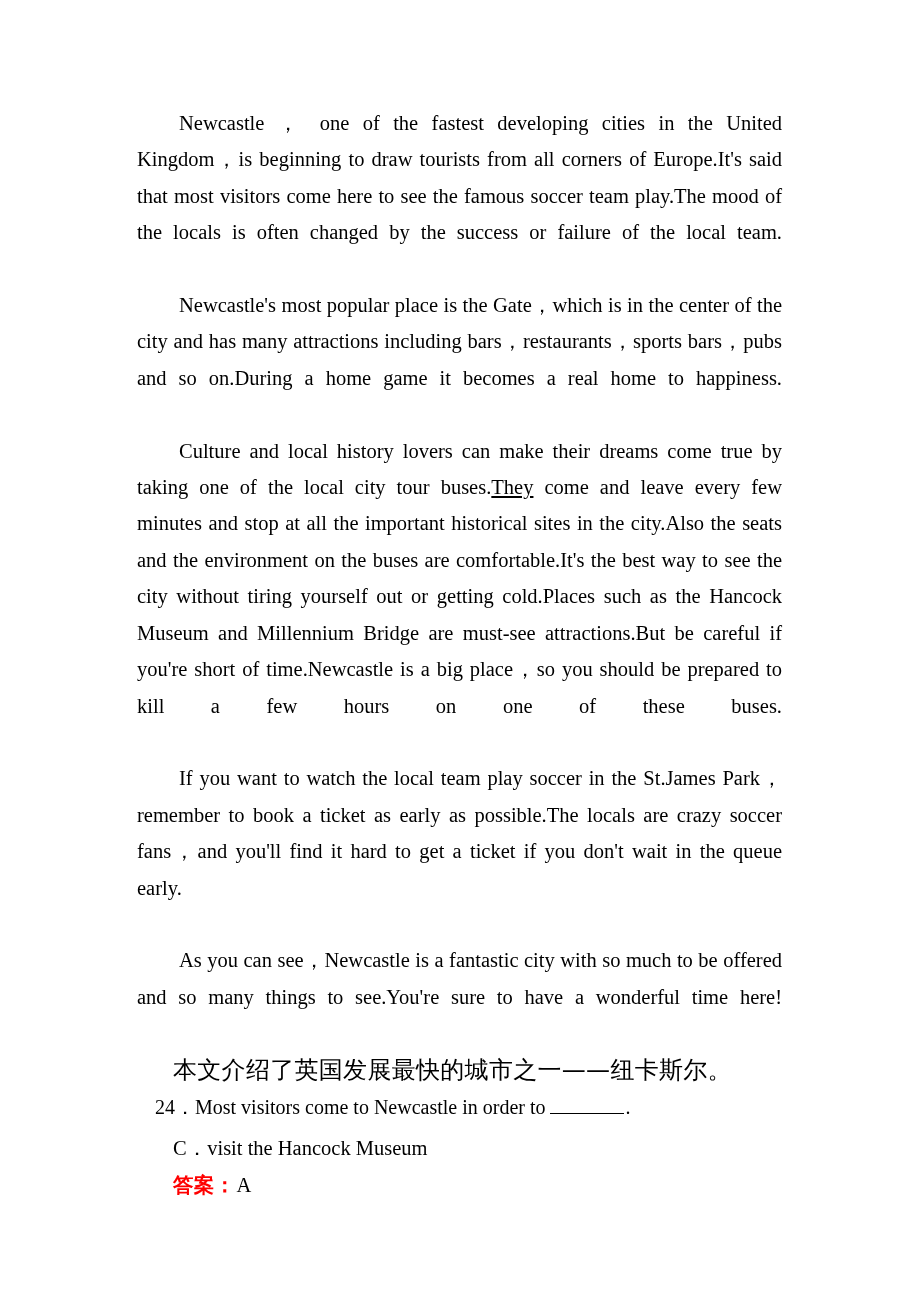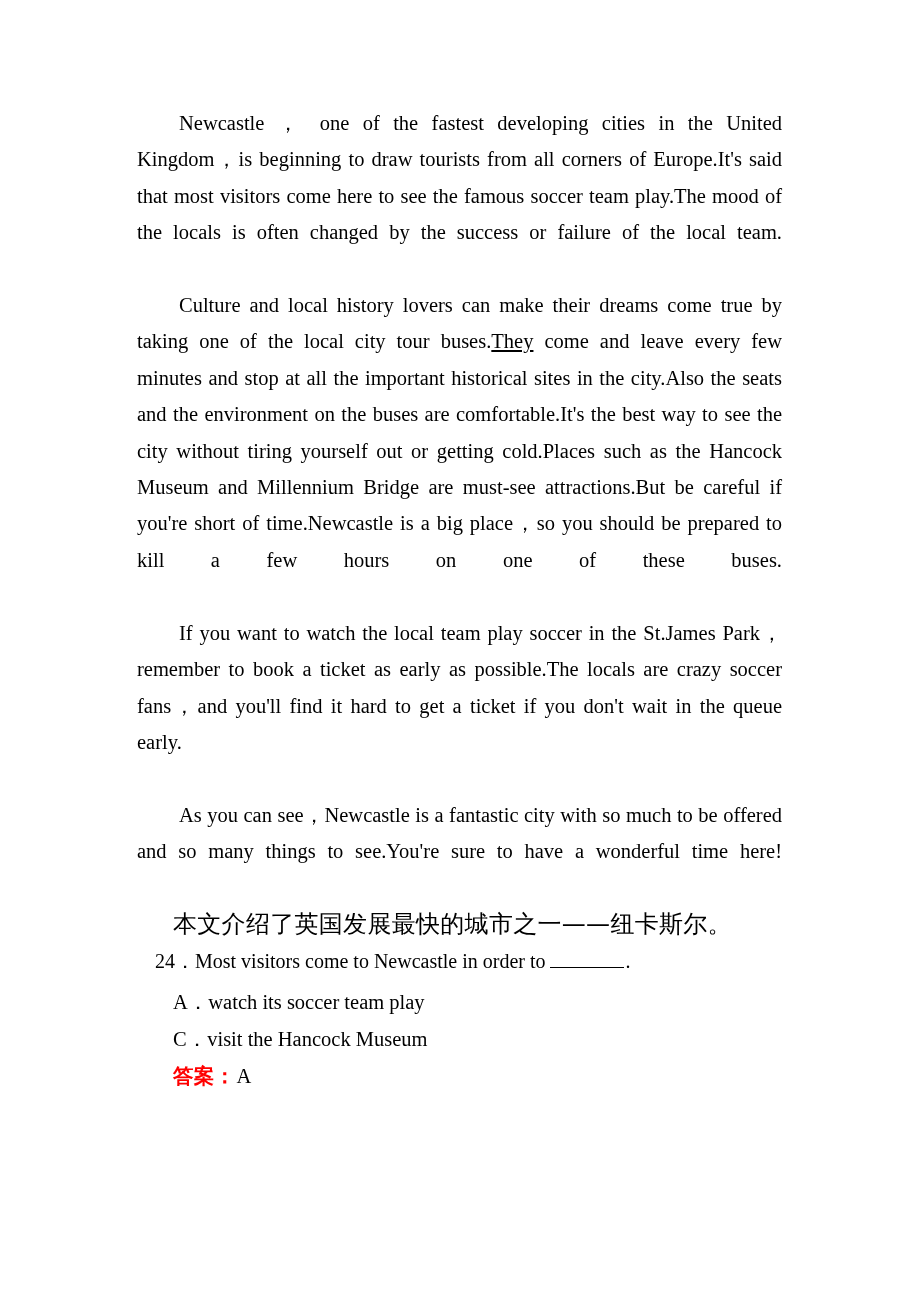--- a/index.html
+++ b/index.html
@@ -116,37 +116,37 @@
 </style>
 </head>
 <body>
 
 <div class="page">
 
   <div class="passage">
 
     <p class="para">Newcastle ， one of the fastest developing cities in the United Kingdom，is beginning to draw tourists from all corners of Europe.It's said that most visitors come here to see the famous soccer team play.The mood of the locals is often changed by the success or failure of the local team.</p>
 
+    <p class="para">Newcastle's most popular place is the Gate，which is in the center of the city and has many attractions including bars，restaurants，sports bars，pubs and so on.During a home game it becomes a real home to happiness.</p>
 
     <p class="para"><span>Culture and local history lovers can make their dreams come true by taking one of the local city tour buses.</span><u class="keyword">They</u><span> come and leave every few minutes and stop at all the important historical sites in the city.Also the seats and the environment on the buses are comfortable.It's the best way to see the city without tiring yourself out or getting cold.Places such as the Hancock Museum and Millennium Bridge are must-see attractions.But be careful if you're short of time.Newcastle is a big place，so you should be prepared to kill a few hours on one of these buses.</span></p>
 
     <p class="para">If you want to watch the local team play soccer in the St.James Park，remember to book a ticket as early as possible.The locals are crazy soccer fans，and you'll find it hard to get a ticket if you don't wait in the queue early.</p>
 
     <p class="para">As you can see，Newcastle is a fantastic city with so much to be offered and so many things to see.You're sure to have a wonderful time here!</p>
 
     <p class="summary-line">本文介绍了英国发展最快的城市之一——纽卡斯尔。</p>
 
   </div>
 
   <div class="question-block">
 
     <p class="question"><span>24．</span><span>Most visitors come to Newcastle in order to</span><span class="blank"></span><span>.</span></p>
 
     <ul class="options">
-      <li class="option"><span class="opt-letter">A．</span><span>watch its soccer team play</span></li>
       <li class="option"><span class="opt-letter">C．</span><span>visit the Hancock Museum</span></li>
     </ul>
 
     <p class="answer-row"><span class="answer-label" style="color: rgb(255, 0, 0);">答案：</span><span class="answer-value">A</span></p>
 
   </div>
 
 </div>
 
 </body></html>

